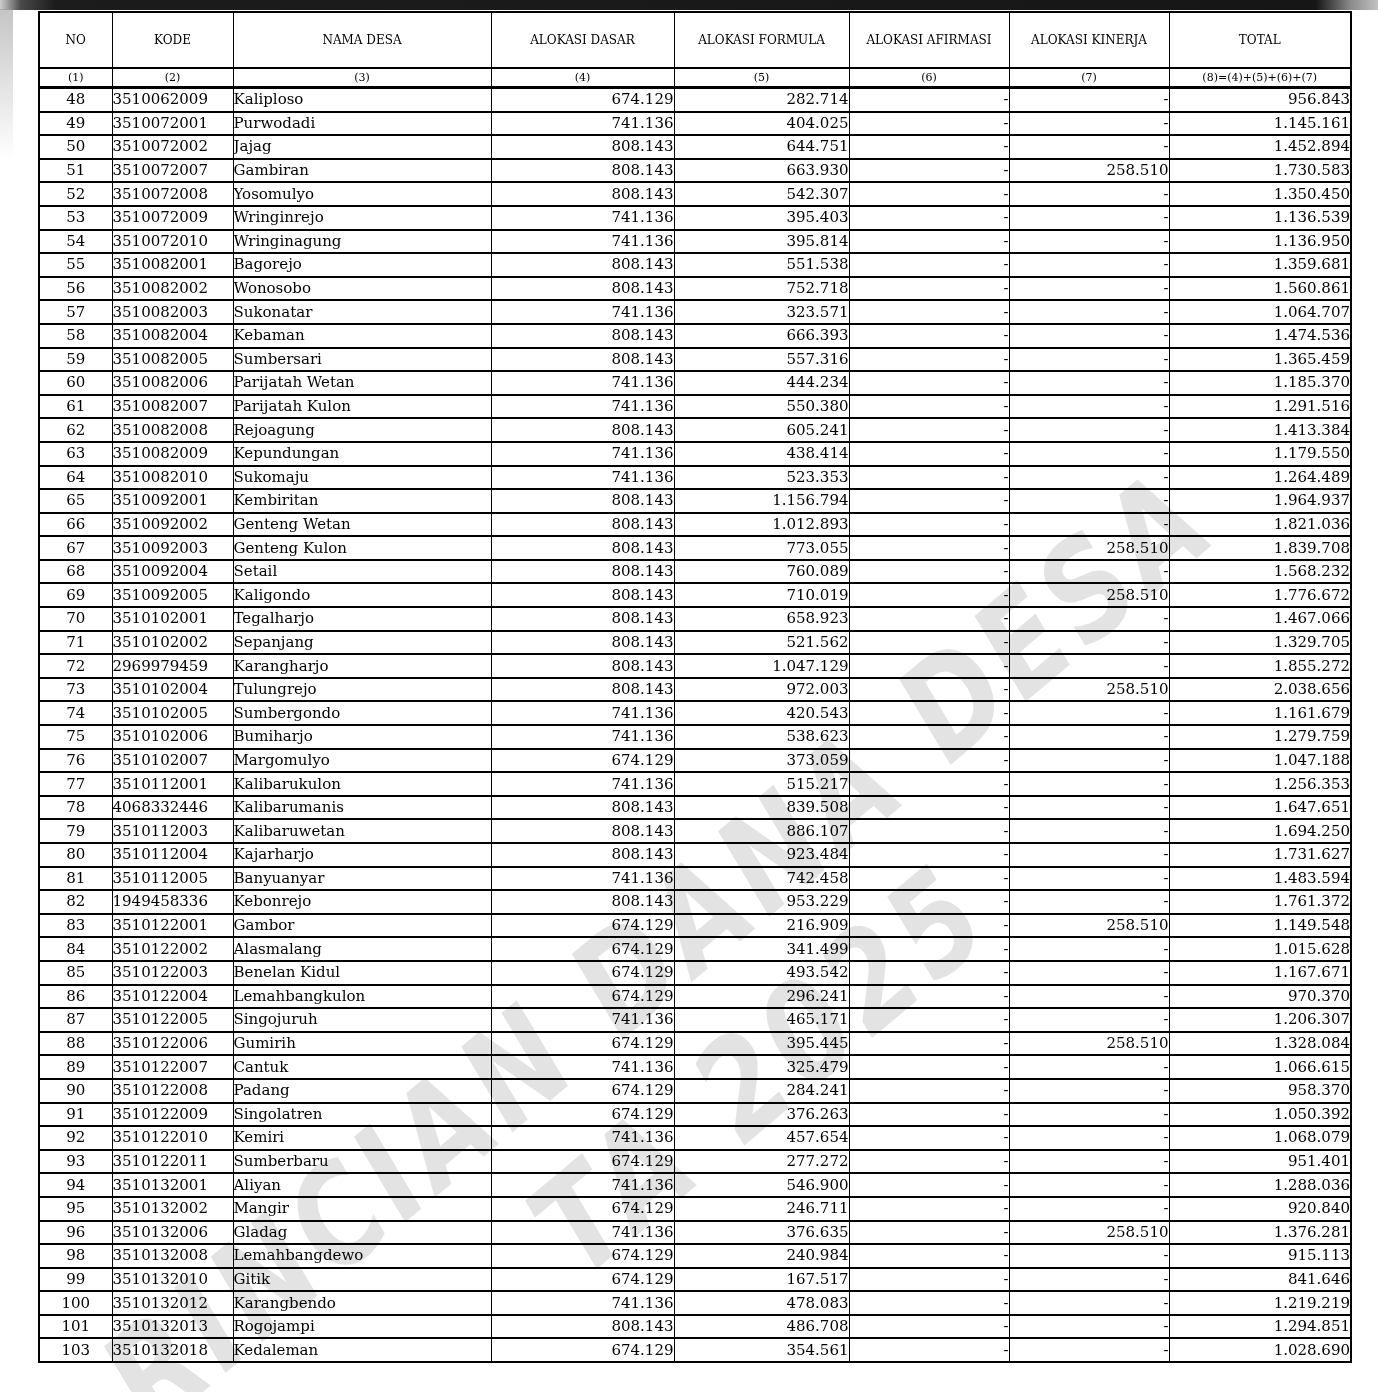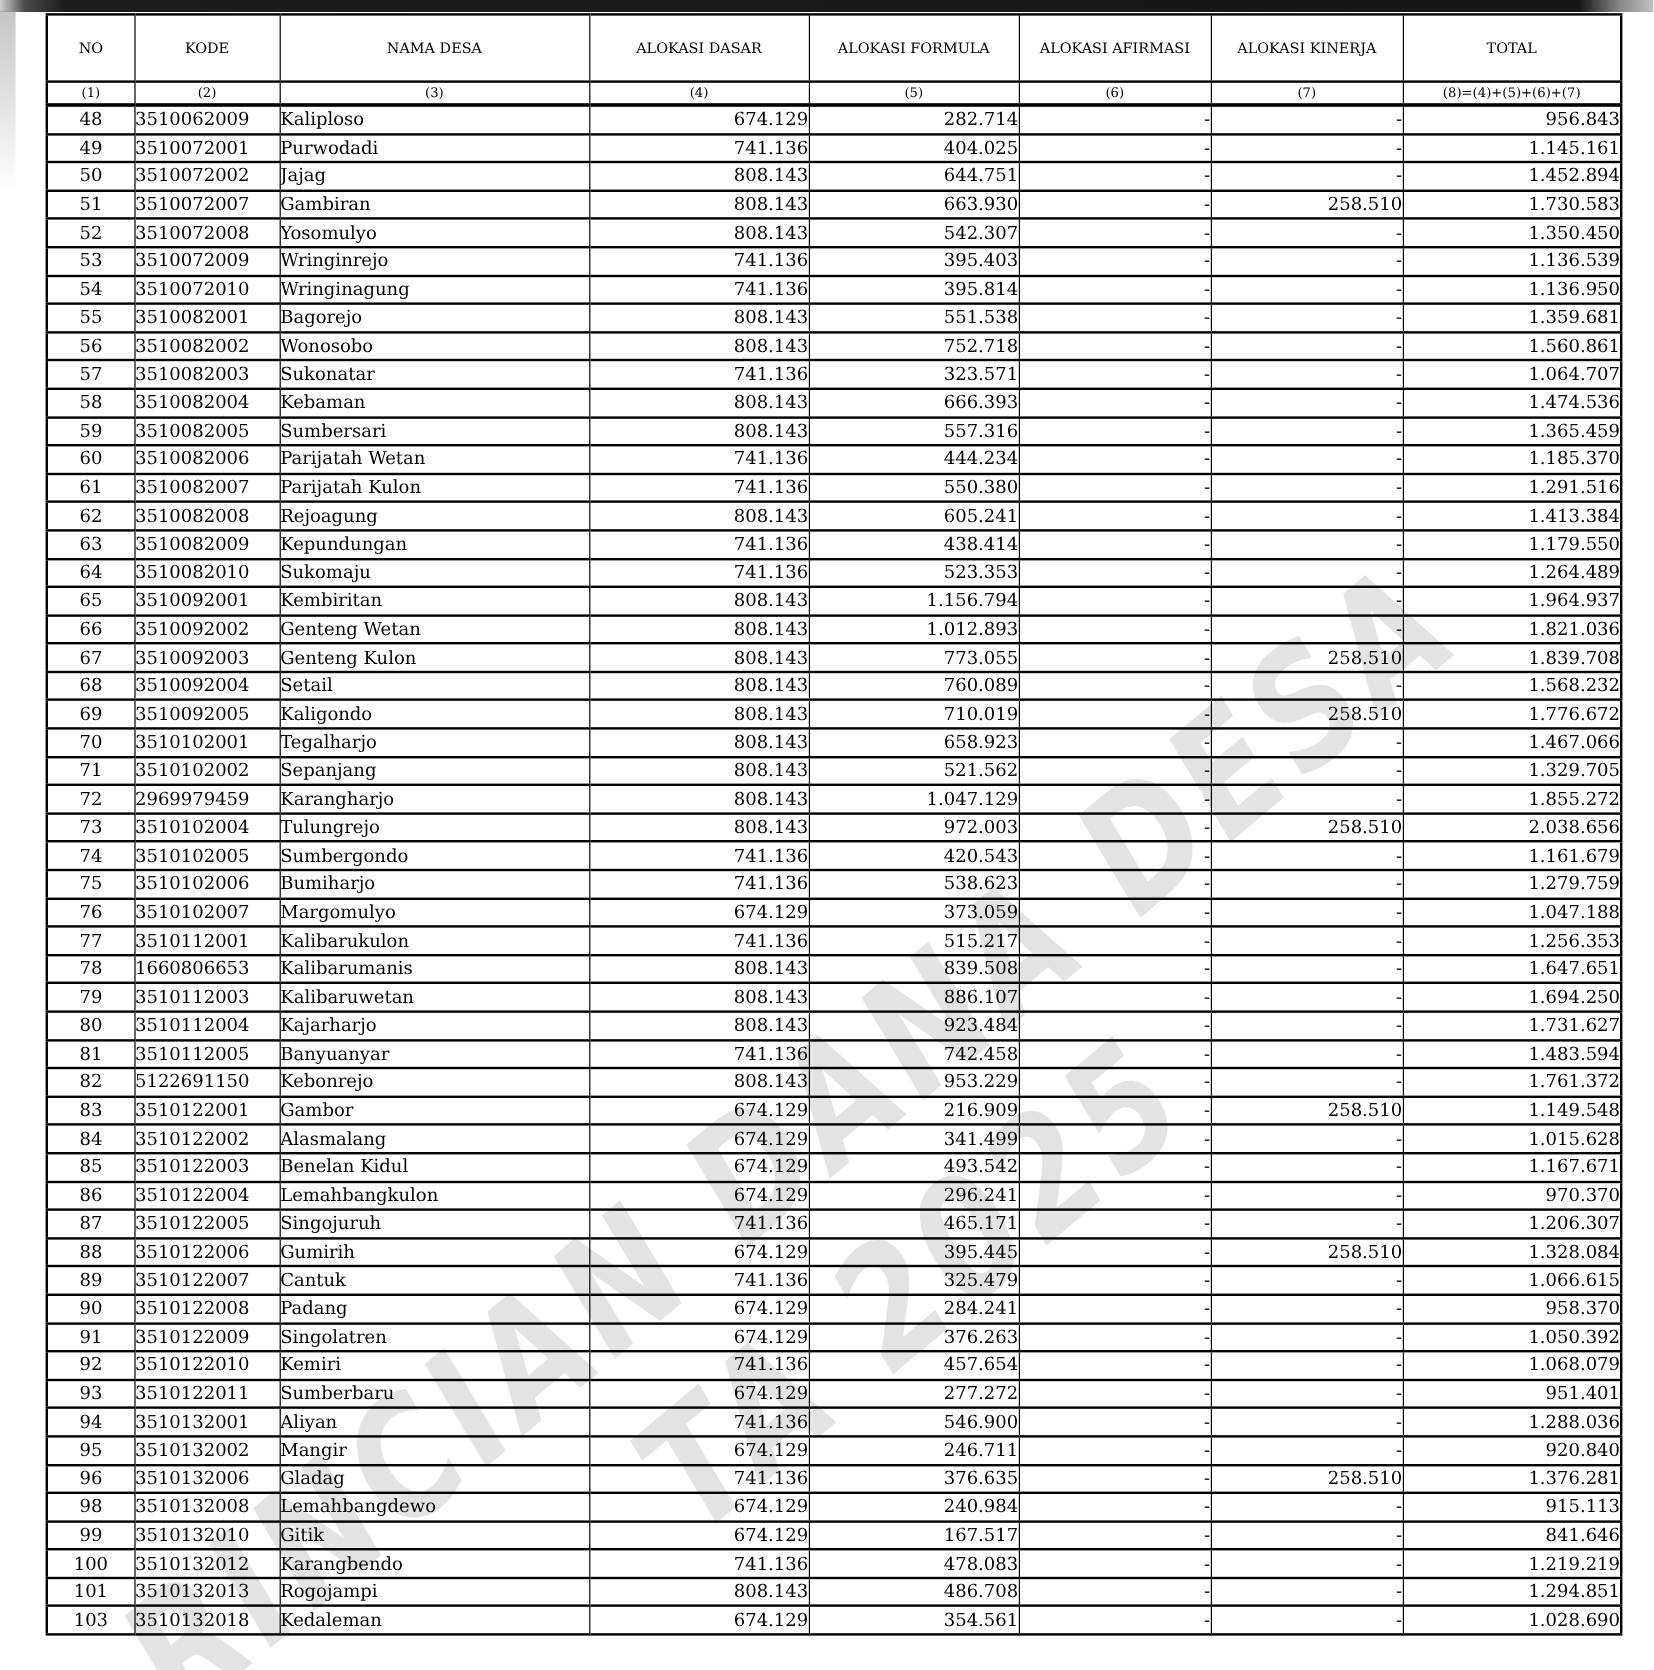--- a/index.html
+++ b/index.html
@@ -392,21 +392,21 @@
           <td class="c-kode">3510112001</td>
           <td class="c-nama">Kalibarukulon</td>
           <td class="c-dasar">741.136</td>
           <td class="c-formula">515.217</td>
           <td class="c-afirmasi dash">-</td>
           <td class="c-kinerja dash">-</td>
           <td class="c-total">1.256.353</td>
         </tr>
         <tr>
           <td class="c-no">78</td>
-          <td class="c-kode">1660806653</td>
+          <td class="c-kode">4068332446</td>
           <td class="c-nama">Kalibarumanis</td>
           <td class="c-dasar">808.143</td>
           <td class="c-formula">839.508</td>
           <td class="c-afirmasi dash">-</td>
           <td class="c-kinerja dash">-</td>
           <td class="c-total">1.647.651</td>
         </tr>
         <tr>
           <td class="c-no">79</td>
           <td class="c-kode">3510112003</td>
@@ -432,21 +432,21 @@
           <td class="c-kode">3510112005</td>
           <td class="c-nama">Banyuanyar</td>
           <td class="c-dasar">741.136</td>
           <td class="c-formula">742.458</td>
           <td class="c-afirmasi dash">-</td>
           <td class="c-kinerja dash">-</td>
           <td class="c-total">1.483.594</td>
         </tr>
         <tr>
           <td class="c-no">82</td>
-          <td class="c-kode">5122691150</td>
+          <td class="c-kode">1949458336</td>
           <td class="c-nama">Kebonrejo</td>
           <td class="c-dasar">808.143</td>
           <td class="c-formula">953.229</td>
           <td class="c-afirmasi dash">-</td>
           <td class="c-kinerja dash">-</td>
           <td class="c-total">1.761.372</td>
         </tr>
         <tr>
           <td class="c-no">83</td>
           <td class="c-kode">3510122001</td>

